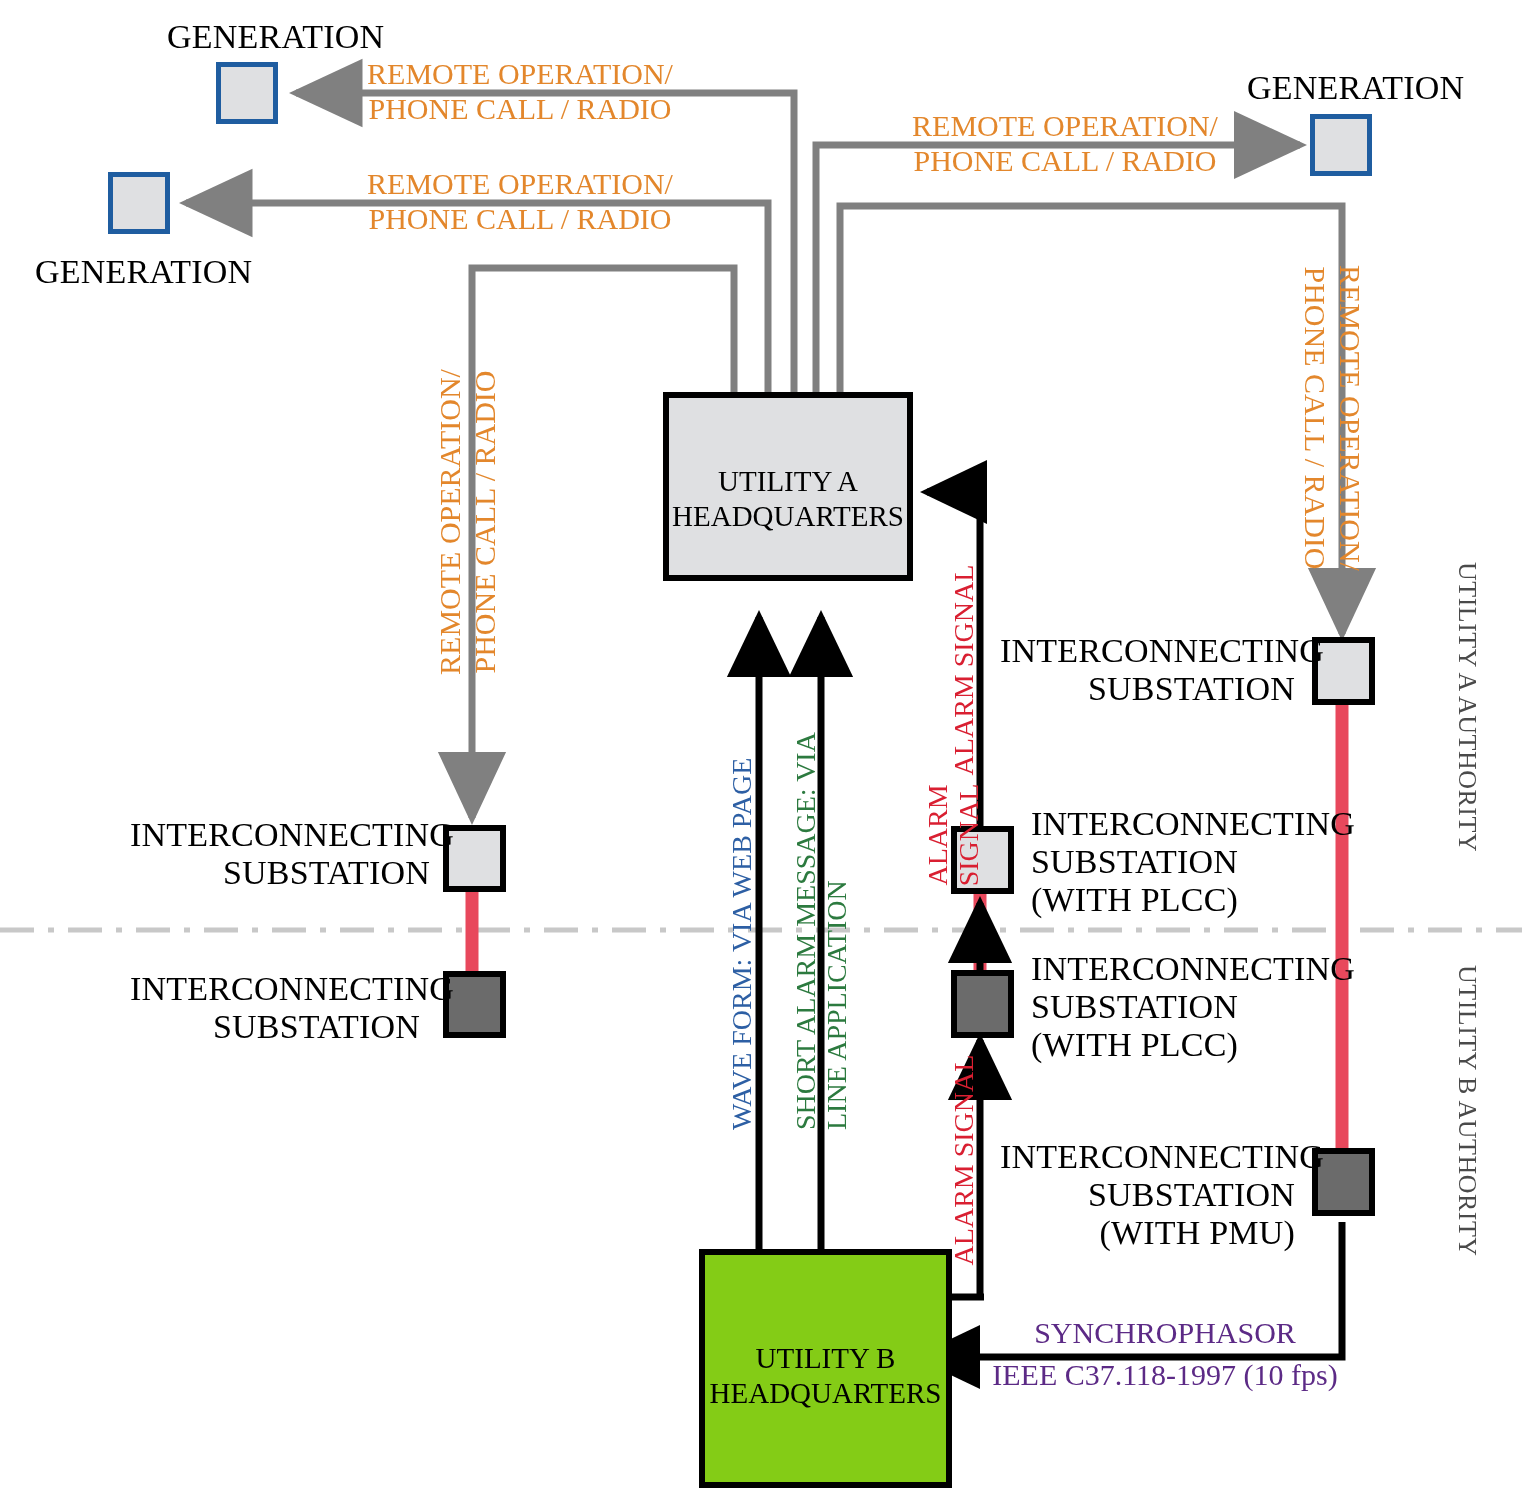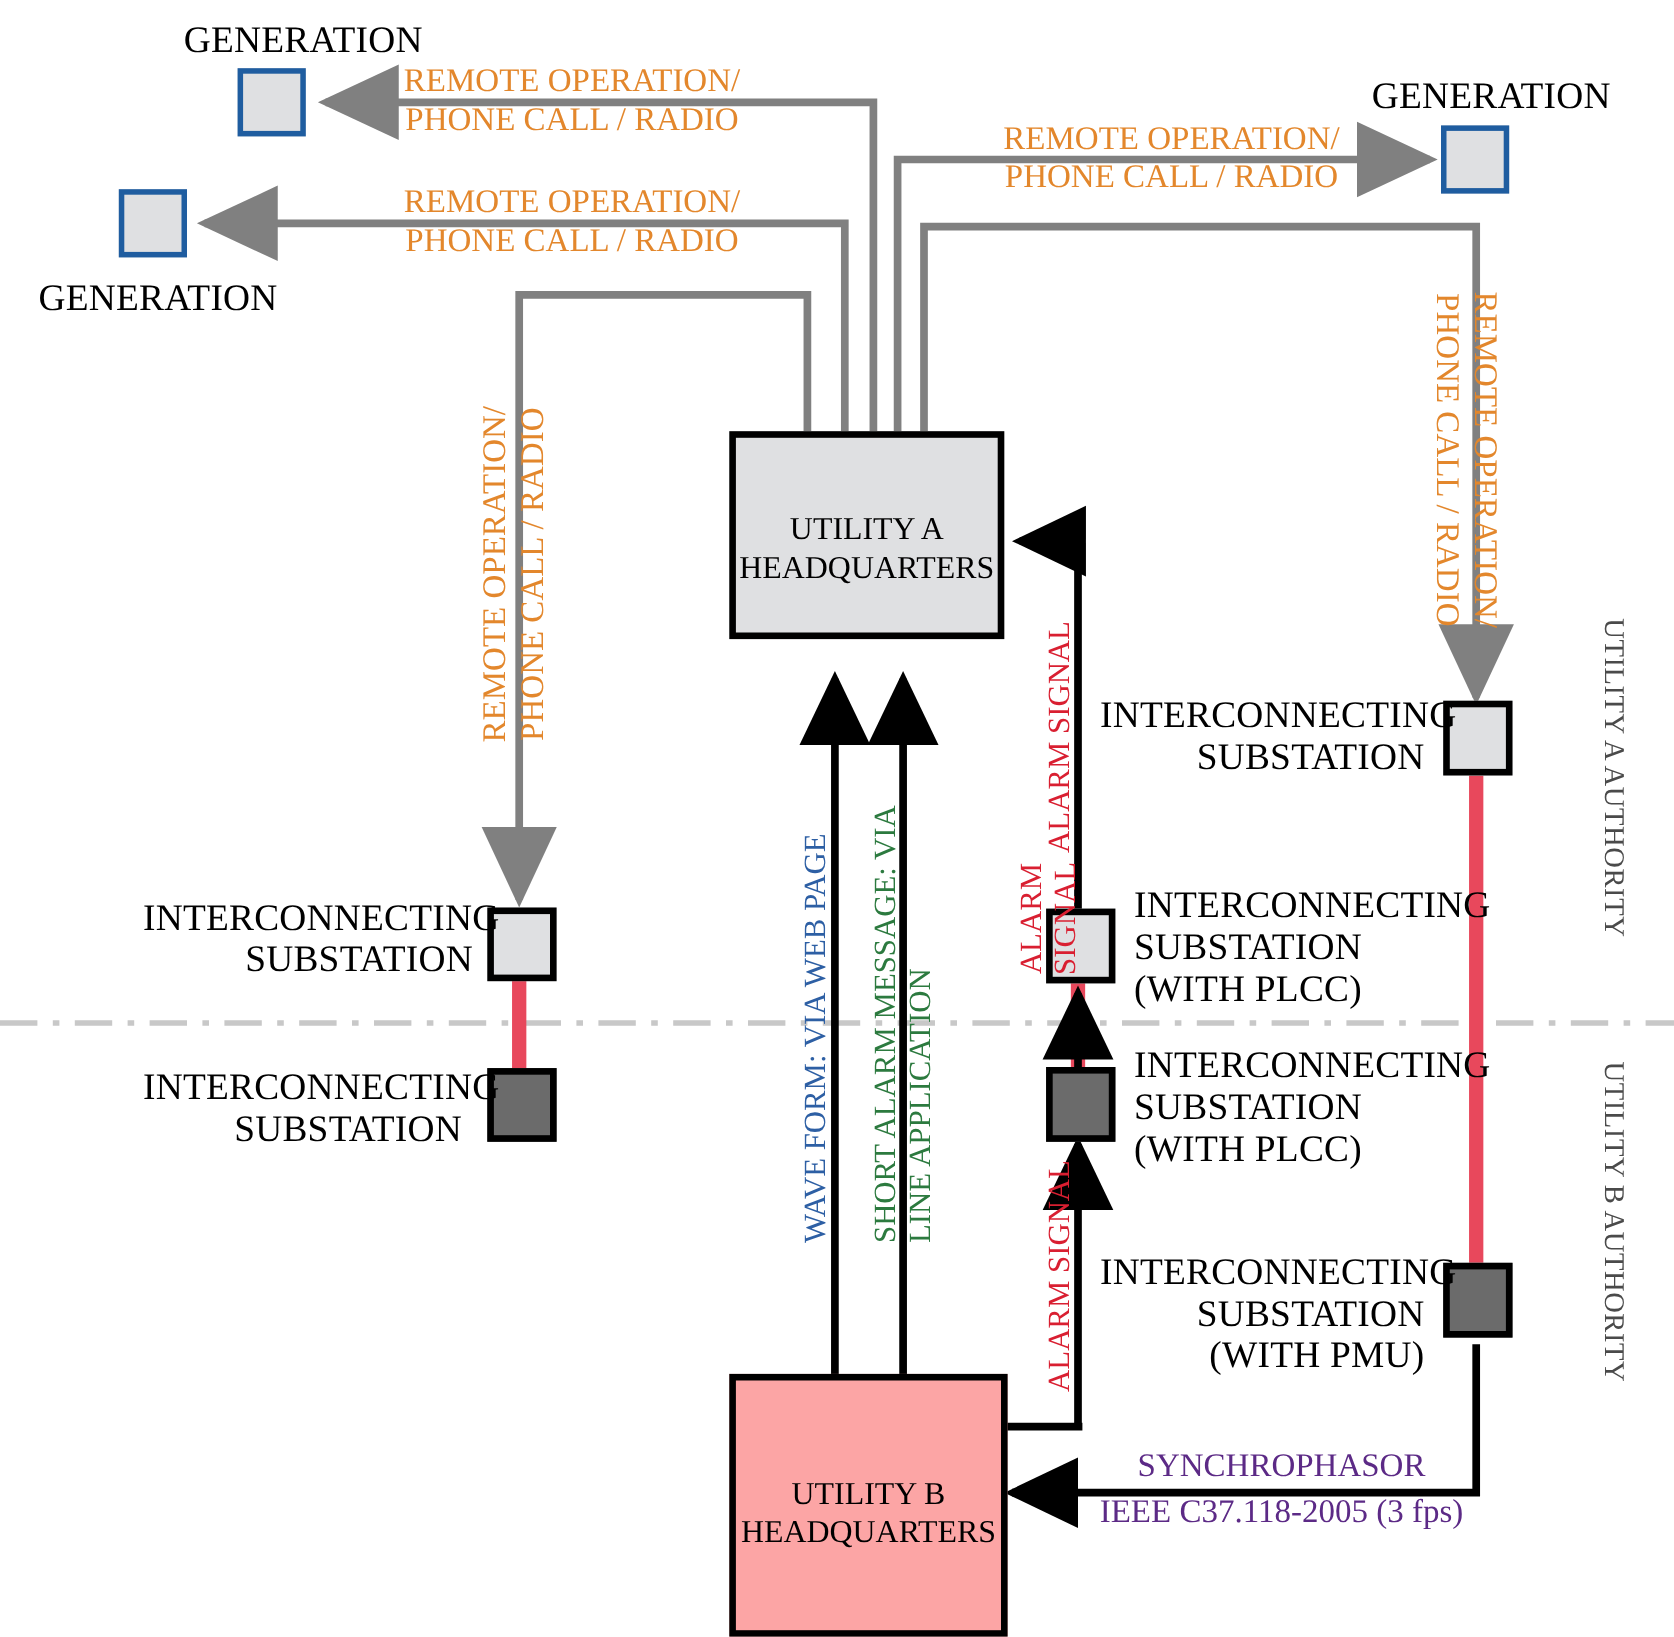--- a/index.html
+++ b/index.html
@@ -27,22 +27,23 @@
   }
   .node.sub-b {
     background:#6b6b6b;
     border:6px solid #000000;
   }
   .node.hq-a {
     background:#dfe0e2;
     border:6px solid #000000;
   }
   .node.hq-b {
-    background:#fca5a5;
-    border:6px solid #000000;
+    background:#84cc16;
+    border:6px solid #000000;
+    margin-left:36px;
   }
 
   .lbl {
     position:absolute;
     z-index:8;
     color:#000;
     line-height:1.12;
     white-space:pre-line;
   }
   .lbl.blk { font-size:34px; letter-spacing:.2px; }
@@ -183,18 +184,18 @@
 
   <div class="lbl blue rotL" style="left:726px; top:1130px; width:430px;">WAVE FORM: VIA WEB PAGE</div>
   <div class="lbl green rotL" style="left:790px; top:1130px; width:430px;">SHORT ALARM MESSAGE: VIA
 LINE APPLICATION</div>
 
   <div class="lbl red rotL" style="left:948px; top:800px; width:260px; text-align:center;">ALARM SIGNAL</div>
   <div class="lbl red rotL" style="left:922px; top:935px; width:200px; text-align:center;">ALARM SIGNAL</div>
   <div class="lbl red rotL" style="left:948px; top:1290px; width:260px; text-align:center;">ALARM SIGNAL</div>
 
   <div class="lbl purple center" style="left:975px; top:1315px; width:380px;">SYNCHROPHASOR</div>
-  <div class="lbl purple center" style="left:965px; top:1357px; width:400px;">IEEE C37.118-2005 (3 fps)</div>
+  <div class="lbl purple center" style="left:965px; top:1357px; width:400px;">IEEE C37.118-1997 (10 fps)</div>
 
   <div class="lbl gray rotR" style="left:1482px; top:562px; width:330px;">UTILITY A AUTHORITY</div>
   <div class="lbl gray rotR" style="left:1482px; top:965px; width:330px;">UTILITY B AUTHORITY</div>
 
 </div>
 
 </body></html>

